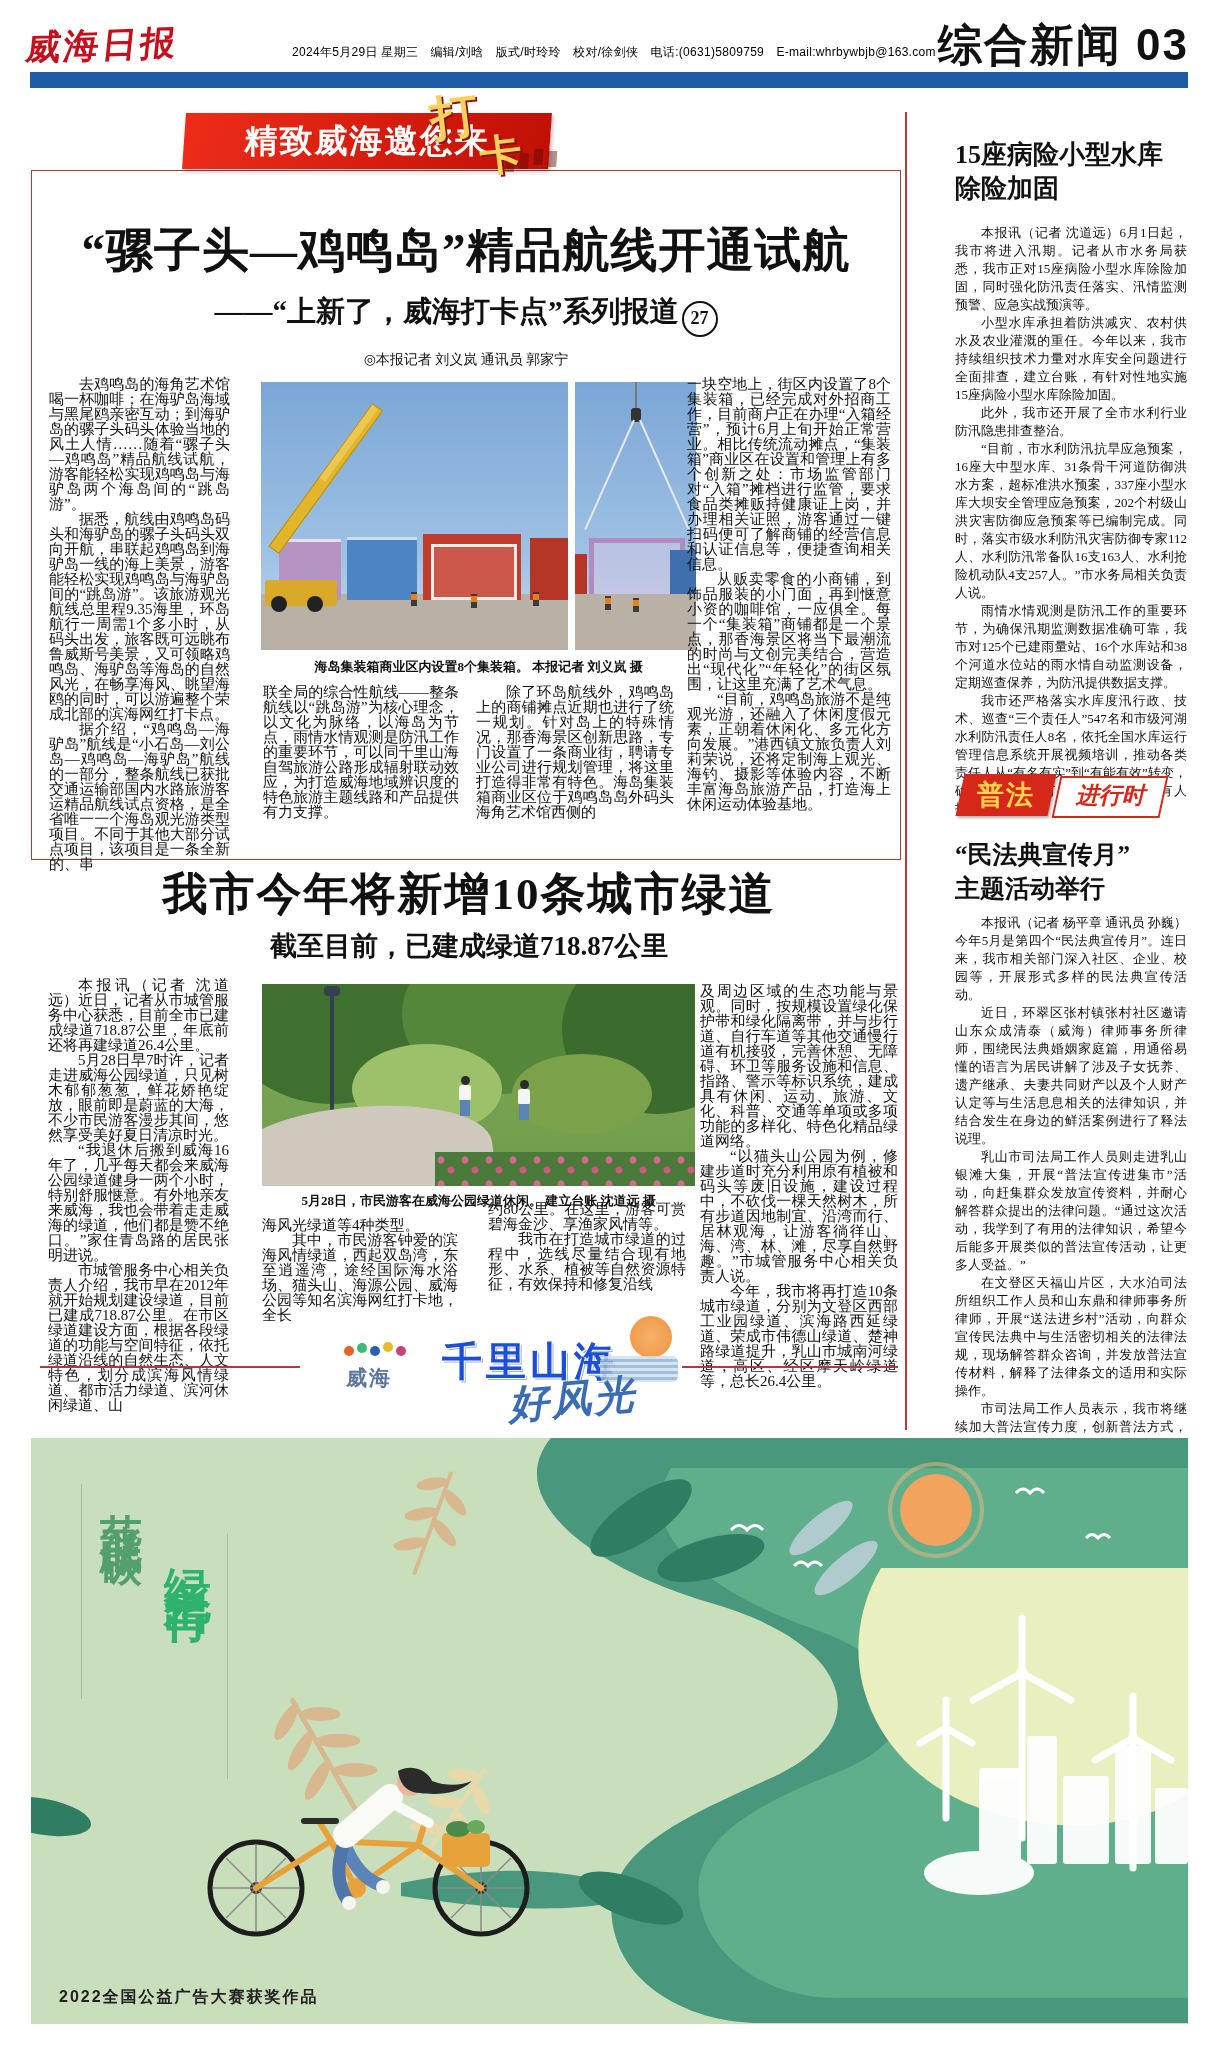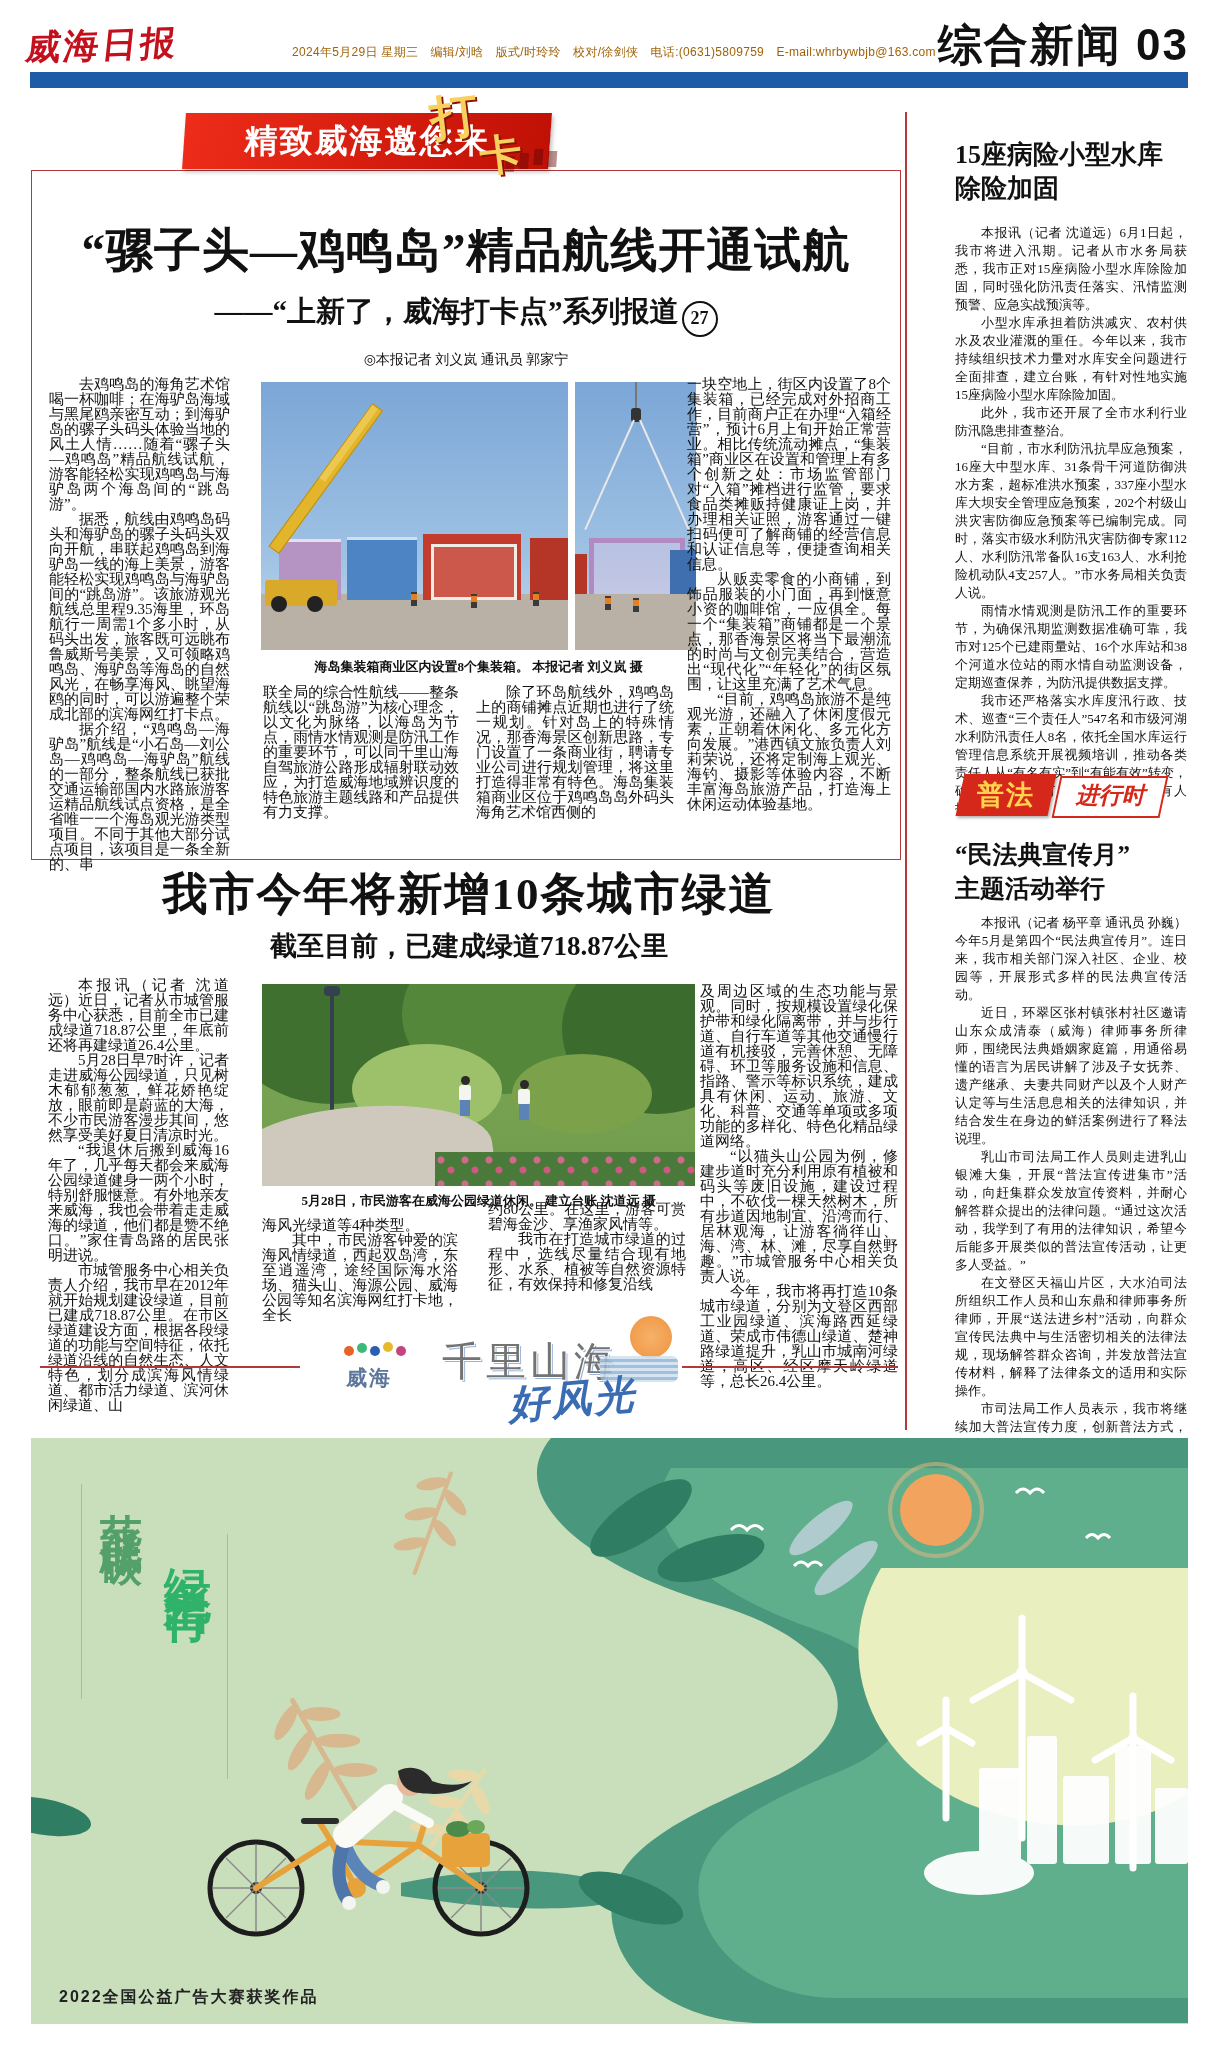--- a/index.html
+++ b/index.html
@@ -3,21 +3,21 @@
 <meta charset="utf-8">
 <style>
   html,body{margin:0;padding:0;}
   body{width:1217px;height:2054px;position:relative;background:#fff;overflow:hidden;
        font-family:"Liberation Serif","DejaVu Serif",serif;color:#111;}
   .abs{position:absolute;}
   .sans{font-family:"Liberation Sans","DejaVu Sans",sans-serif;}
   
   .paper-logo{left:26px;top:22px;font-size:35px;font-weight:900;color:#c40f1c;
       transform:skewX(-8deg) rotate(-2deg);letter-spacing:3px;}
-  .info-line{left:292px;top:44px;font-size:12px;color:#a16207;letter-spacing:.3px;}
+  .info-line{left:292px;top:44px;font-size:12px;color:#000000;letter-spacing:.3px;}
   .section-head{right:28px;top:16px;font-size:44px;font-weight:900;letter-spacing:2px;}
   .blue-bar{left:30px;top:72px;width:1158px;height:16px;background:#1e5ca8;}
   
   .a1box{left:31px;top:170px;width:868px;height:688px;border:1px solid #b23a3a;}
   .banner{left:152px;top:-58px;width:366px;height:56px;background:linear-gradient(100deg,#ee2c1a,#c01005);
       transform:skewX(-4deg);box-shadow:2px 3px 4px rgba(0,0,0,.25);}
   .banner-text{position:absolute;left:0;top:0;width:100%;height:56px;line-height:56px;text-align:center;
       color:#fff;font-size:33px;font-weight:900;letter-spacing:2px;transform:skewX(4deg);}
   .banner-sky{position:absolute;right:6px;bottom:4px;width:9px;height:16px;background:rgba(100,8,4,.5);
       box-shadow:-14px 4px 0 rgba(100,8,4,.45),-28px 7px 0 rgba(100,8,4,.4),14px 2px 0 rgba(100,8,4,.45);}
@@ -84,21 +84,21 @@
   .person{position:absolute;width:14px;height:40px;}
   .person .head{position:absolute;left:3px;top:0;width:9px;height:9px;border-radius:50%;background:#2b2b2b;}
   .person .torso{position:absolute;left:1px;top:9px;width:12px;height:16px;background:#f4f4f0;border-radius:3px;}
   .person .legs{position:absolute;left:2px;top:24px;width:10px;height:16px;background:#5b83b5;}
   .hr-red{left:40px;top:1366px;width:858px;height:2px;background:#b23a3a;}
   
   .brand-strip{left:300px;top:1308px;width:382px;height:122px;background:#fff;}
   .brand-dots{position:absolute;left:44px;top:38px;width:10px;height:10px;border-radius:50%;background:#e8632a;
       box-shadow:13px -3px 0 #3cb878,26px 0 0 #2e5fae,39px -4px 0 #e8b92a,52px 0 0 #c2457e;}
   .brand-mark{position:absolute;left:46px;top:56px;font-size:21px;font-weight:900;color:#5d769c;letter-spacing:2px;}
-  .brand-title{position:absolute;left:142px;top:26px;font-size:40px;font-weight:400;color:#737373;letter-spacing:4px;
+  .brand-title{position:absolute;left:142px;top:26px;font-size:40px;font-weight:700;color:#1d4ed8;letter-spacing:4px;
       text-shadow:1px 1px 0 #fff,2px 2px 0 #9ab4d8;}
   .brand-sun{position:absolute;left:330px;top:8px;width:42px;height:42px;border-radius:50%;
       background:radial-gradient(#f6b269,#ef9340);}
   .brand-waves{position:absolute;left:300px;top:48px;width:78px;height:26px;border-radius:6px;
       background:repeating-linear-gradient(#cfe0ef 0 3px,#8fb4d4 3px 6px);opacity:.85;}
   .brand-script{position:absolute;left:208px;top:64px;font-size:40px;font-weight:900;font-style:italic;
       color:#3a6cb4;transform:rotate(-5deg);letter-spacing:3px;}
   
   .divider{left:905px;top:112px;width:2px;height:1318px;background:#b23a3a;}
   .s-title1{left:955px;top:138px;width:232px;font-size:26px;font-weight:900;line-height:1.3;}

